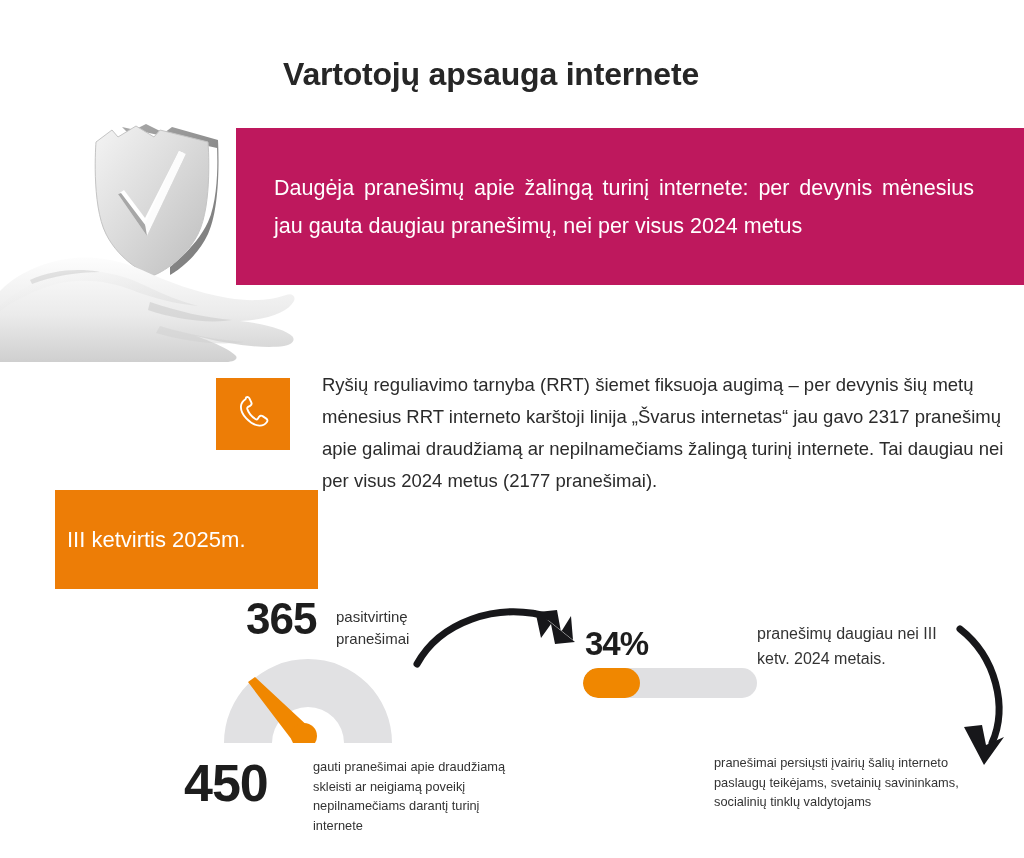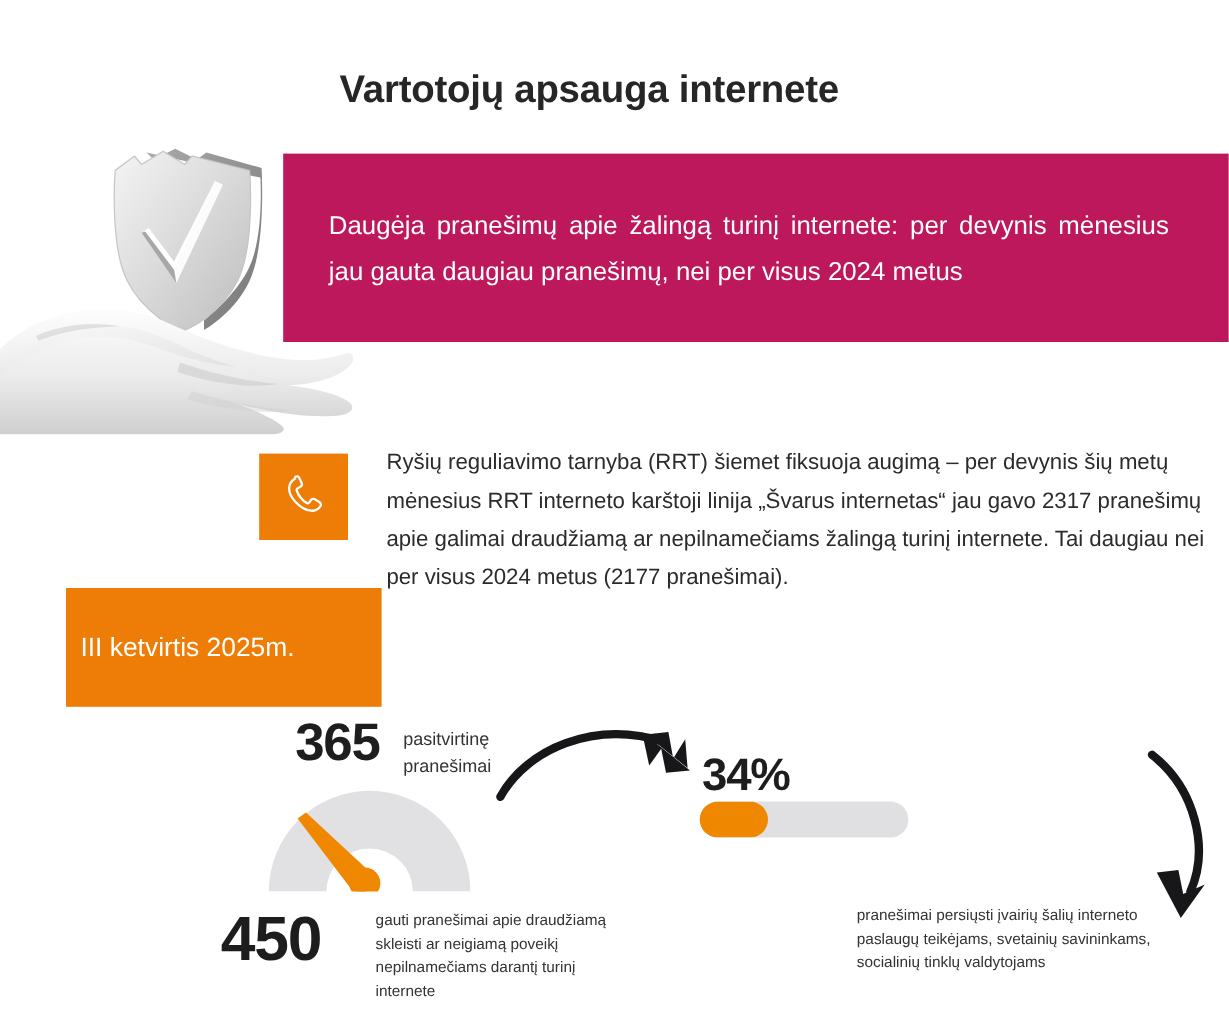--- a/index.html
+++ b/index.html
@@ -65,21 +65,21 @@
   }
 
   
   .stat-number{
     position:absolute;font-weight:bold;color:#1d1d1d;
     letter-spacing:-1px;line-height:1;
   }
   .stat-431{left:246px;top:597px;font-size:44px;}
   .stat-860{left:184px;top:757px;font-size:52px;}
   .stat-246{left:605px;top:757px;font-size:52px;}
-  .stat-34{left:585px;top:627px;font-size:38px;}
+  .stat-34{left:585px;top:627px;font-size:33px;}
 
   
   .caption{
     position:absolute;color:#333333;
   }
   .cap-431{left:336px;top:606px;font-size:15px;line-height:22px;width:120px;}
   .cap-860{left:313px;top:757px;font-size:12.8px;line-height:19.5px;width:210px;}
   .cap-246{left:714px;top:753px;font-size:12.8px;line-height:19.5px;width:260px;}
   .cap-34{left:757px;top:621px;font-size:16px;line-height:25px;width:200px;}
 
@@ -193,20 +193,21 @@
       <path d="M12 66 C34 26 90 2 148 20" fill="none" stroke="#17171a" stroke-width="7" stroke-linecap="round"></path>
       <path d="M168 42 L133 14 L152 12 L156 34 L166 18 Z" fill="#17171a"></path>
       <path d="M130 12 L170 44 L150 46 L146 26 L136 40 Z" fill="#17171a"></path>
     </svg>
   </div>
 
   <div class="stat-number stat-34">34%</div>
   <div class="progress-track">
     <div class="progress-fill" id="progress-fill" style="width: 33%;"></div>
   </div>
+  <div class="caption cap-34">pranešimų daugiau nei III ketv. 2024 metais.</div>
 
   <div class="arrow-right">
     <svg width="80" height="160" viewBox="0 0 80 160" aria-hidden="true">
       <path d="M22 14 C58 42 70 92 54 128" fill="none" stroke="#17171a" stroke-width="7" stroke-linecap="round"></path>
       <path d="M26 112 L46 150 L66 122 L48 130 L44 110 Z" fill="#17171a"></path>
     </svg>
   </div>
 
   <div class="stat-number stat-860">450</div>
   <div class="caption cap-860">gauti pranešimai apie draudžiamą

